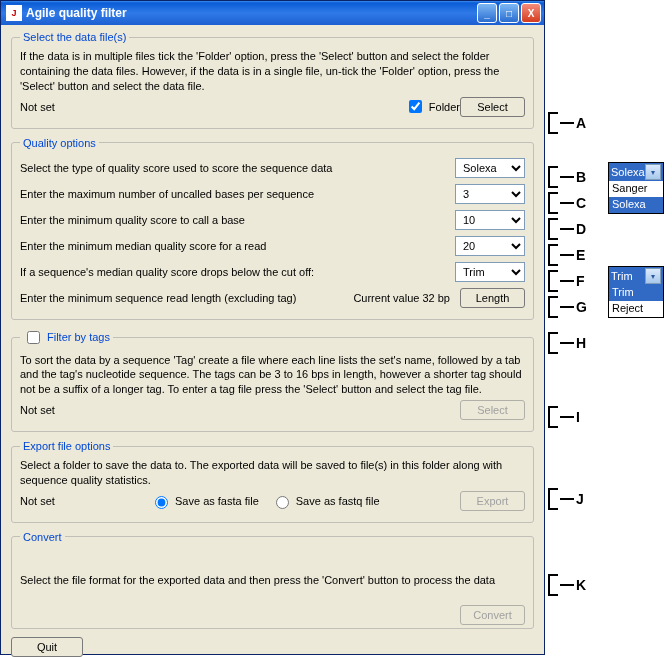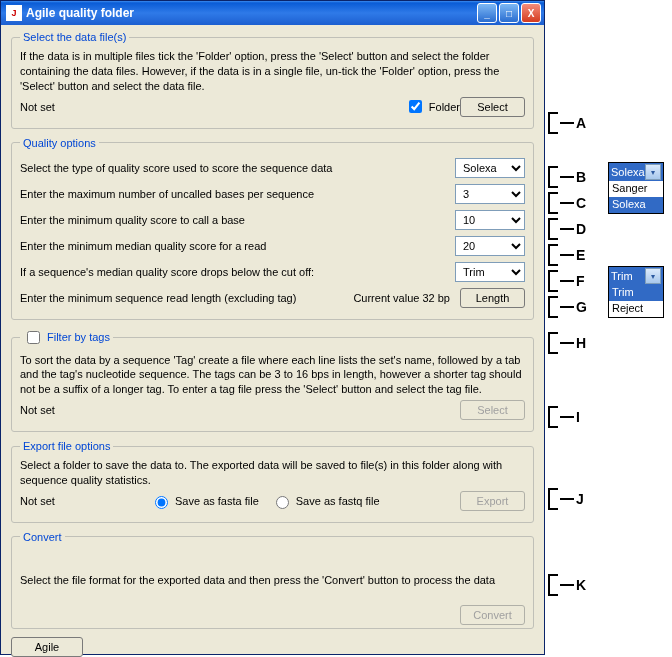--- a/index.html
+++ b/index.html
@@ -139,21 +139,21 @@
   .popup .opt.hl { background:#316ac5; color:#fff;}
   .desc { line-height:1.35;}
   .right-block { display:flex; align-items:center; }
 </style>
 </head>
 <body>
 
 <div class="window">
   <div class="titlebar">
     <div class="icon-box">J</div>
-    <div class="title">Agile quality folder</div>
+    <div class="title">Agile quality filter</div>
     <div class="tbtn">_</div>
     <div class="tbtn">□</div>
     <div class="tbtn close">X</div>
   </div>
   <div class="content">
 
     <fieldset>
       <legend>Select the data file(s)</legend>
       <div class="desc">If the data is in multiple files tick the 'Folder' option, press the 'Select' button and select the folder containing the data files. However, if the data is in a single file, un-tick the 'Folder' option, press the 'Select' button and select the data file.</div>
       <div class="row">
@@ -231,21 +231,21 @@
     </fieldset>
 
     <fieldset style="padding-bottom:0;">
       <legend>Convert</legend>
       <div class="desc" style="margin-top:24px;margin-bottom:14px;">Select the file format for the exported data and then press the 'Convert' button to process the data</div>
       <div class="row" style="justify-content:flex-end;">
         <button class="btn disabled">Convert</button>
       </div>
     </fieldset>
 
-    <button class="btn" style="min-width:72px;">Agile</button>
+    <button class="btn" style="min-width:72px;">Quit</button>
   </div>
 </div>
 
 <div class="annot" style="top:112px;">
     <div class="bracket"></div>
     <div class="dash"></div>
     <span class="letter">A</span>
   </div>
 <div class="annot" style="top:166px;">
     <div class="bracket"></div>

